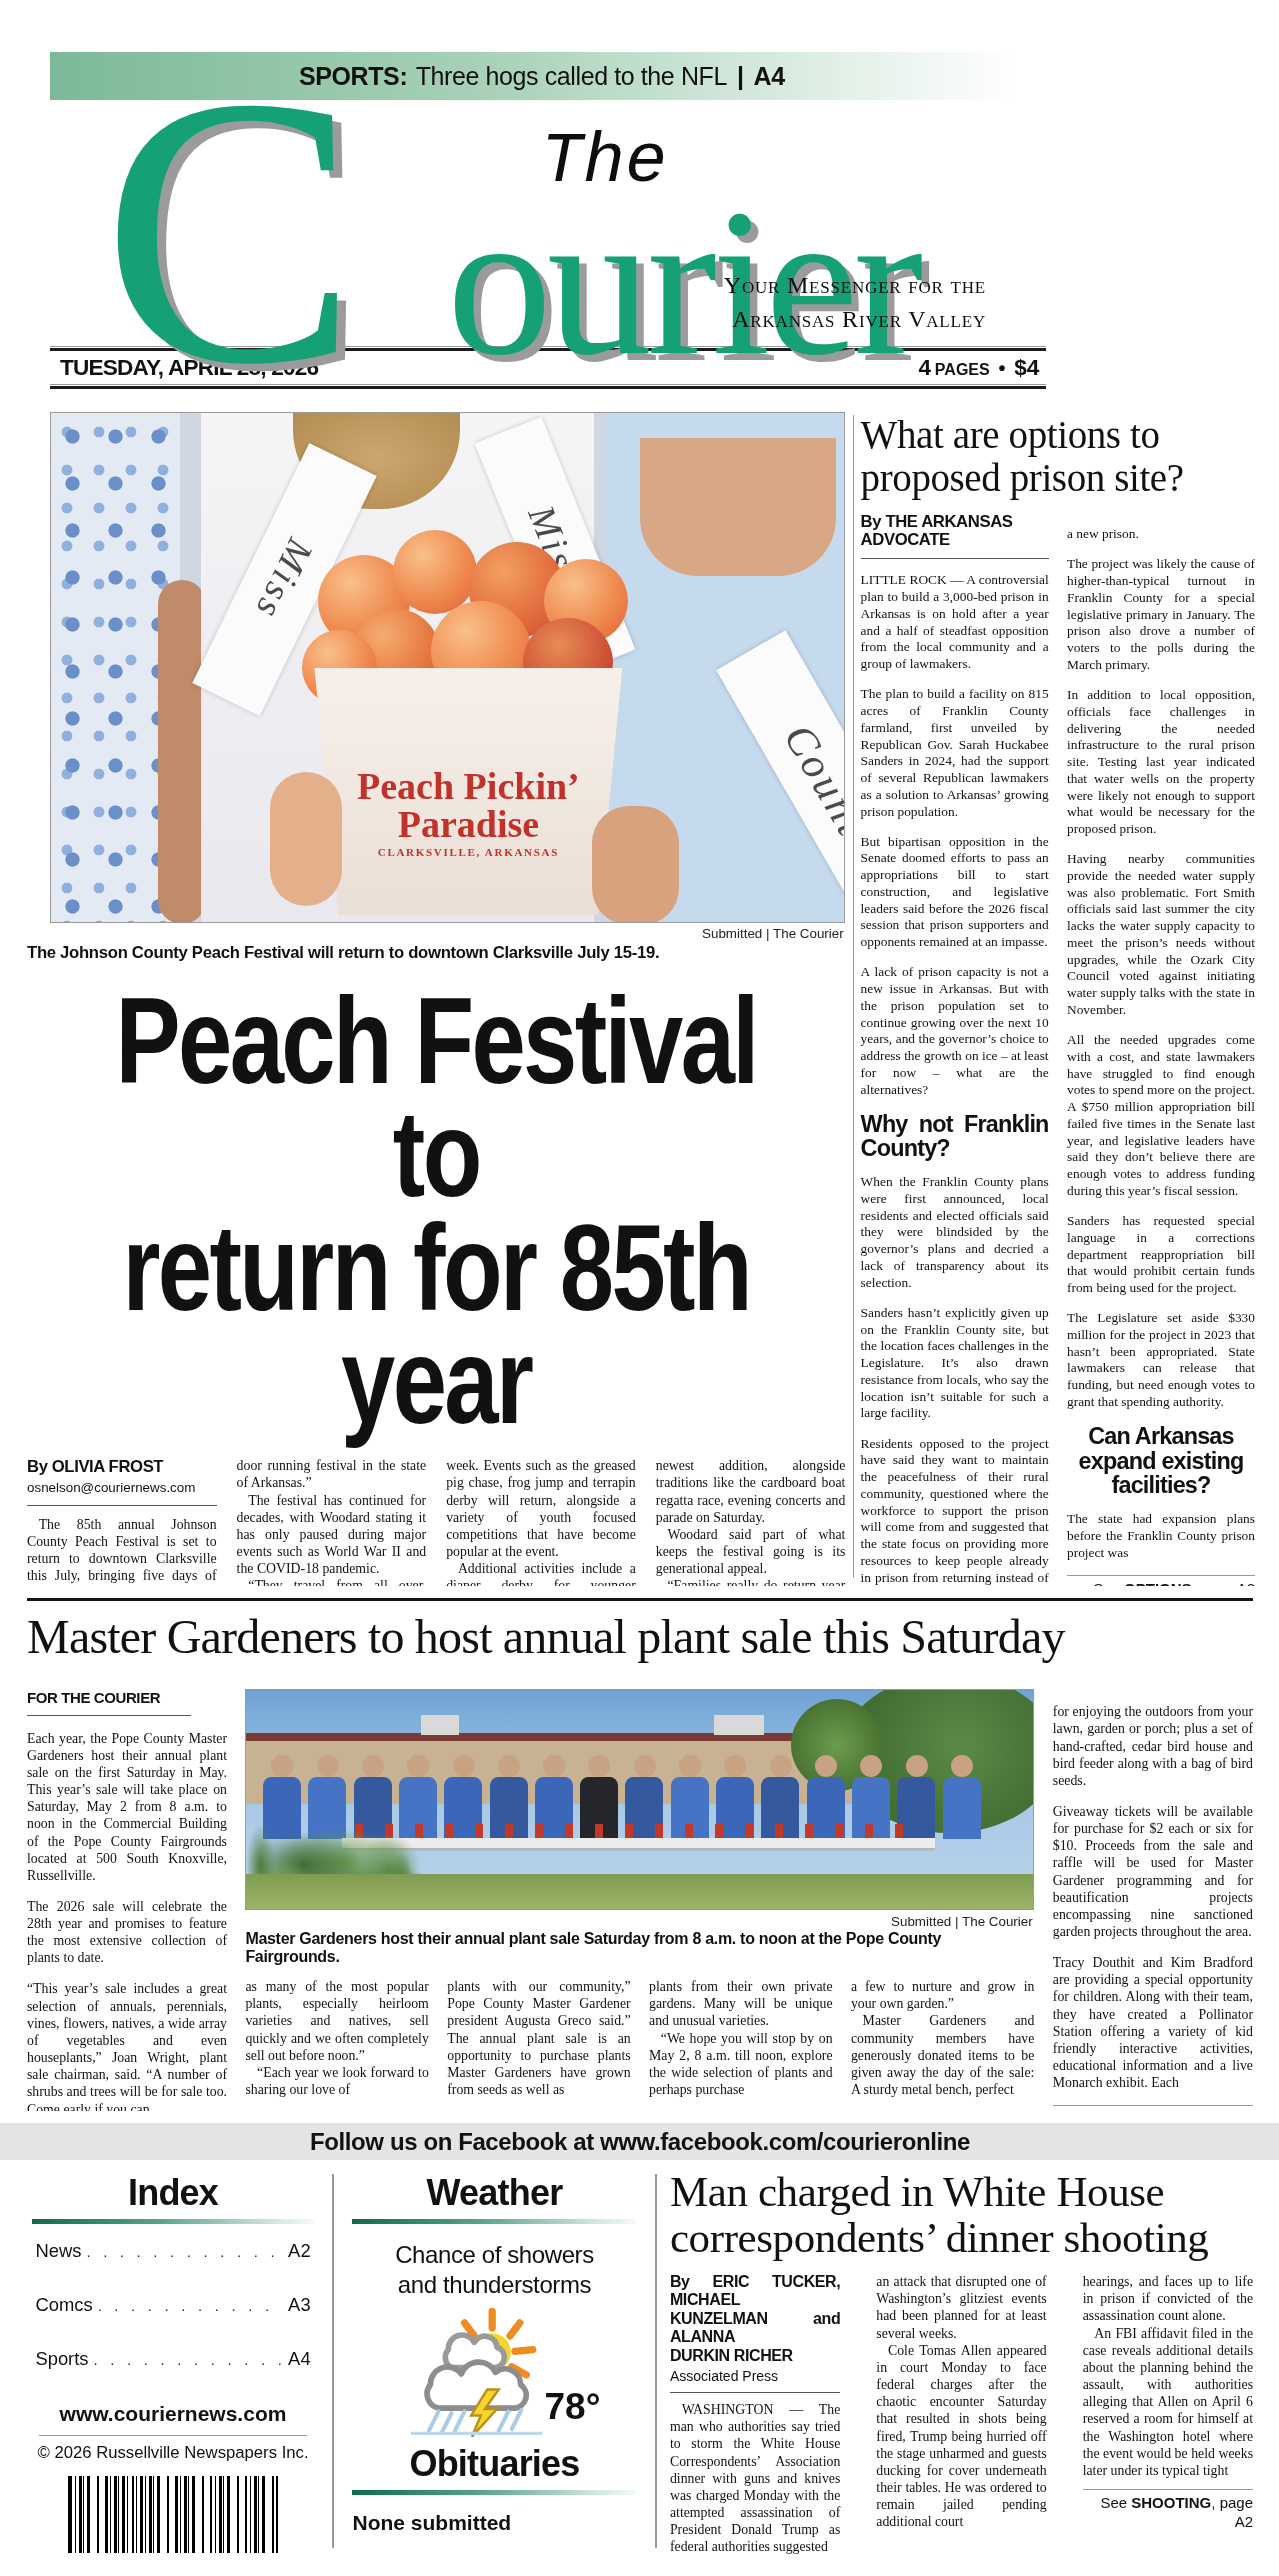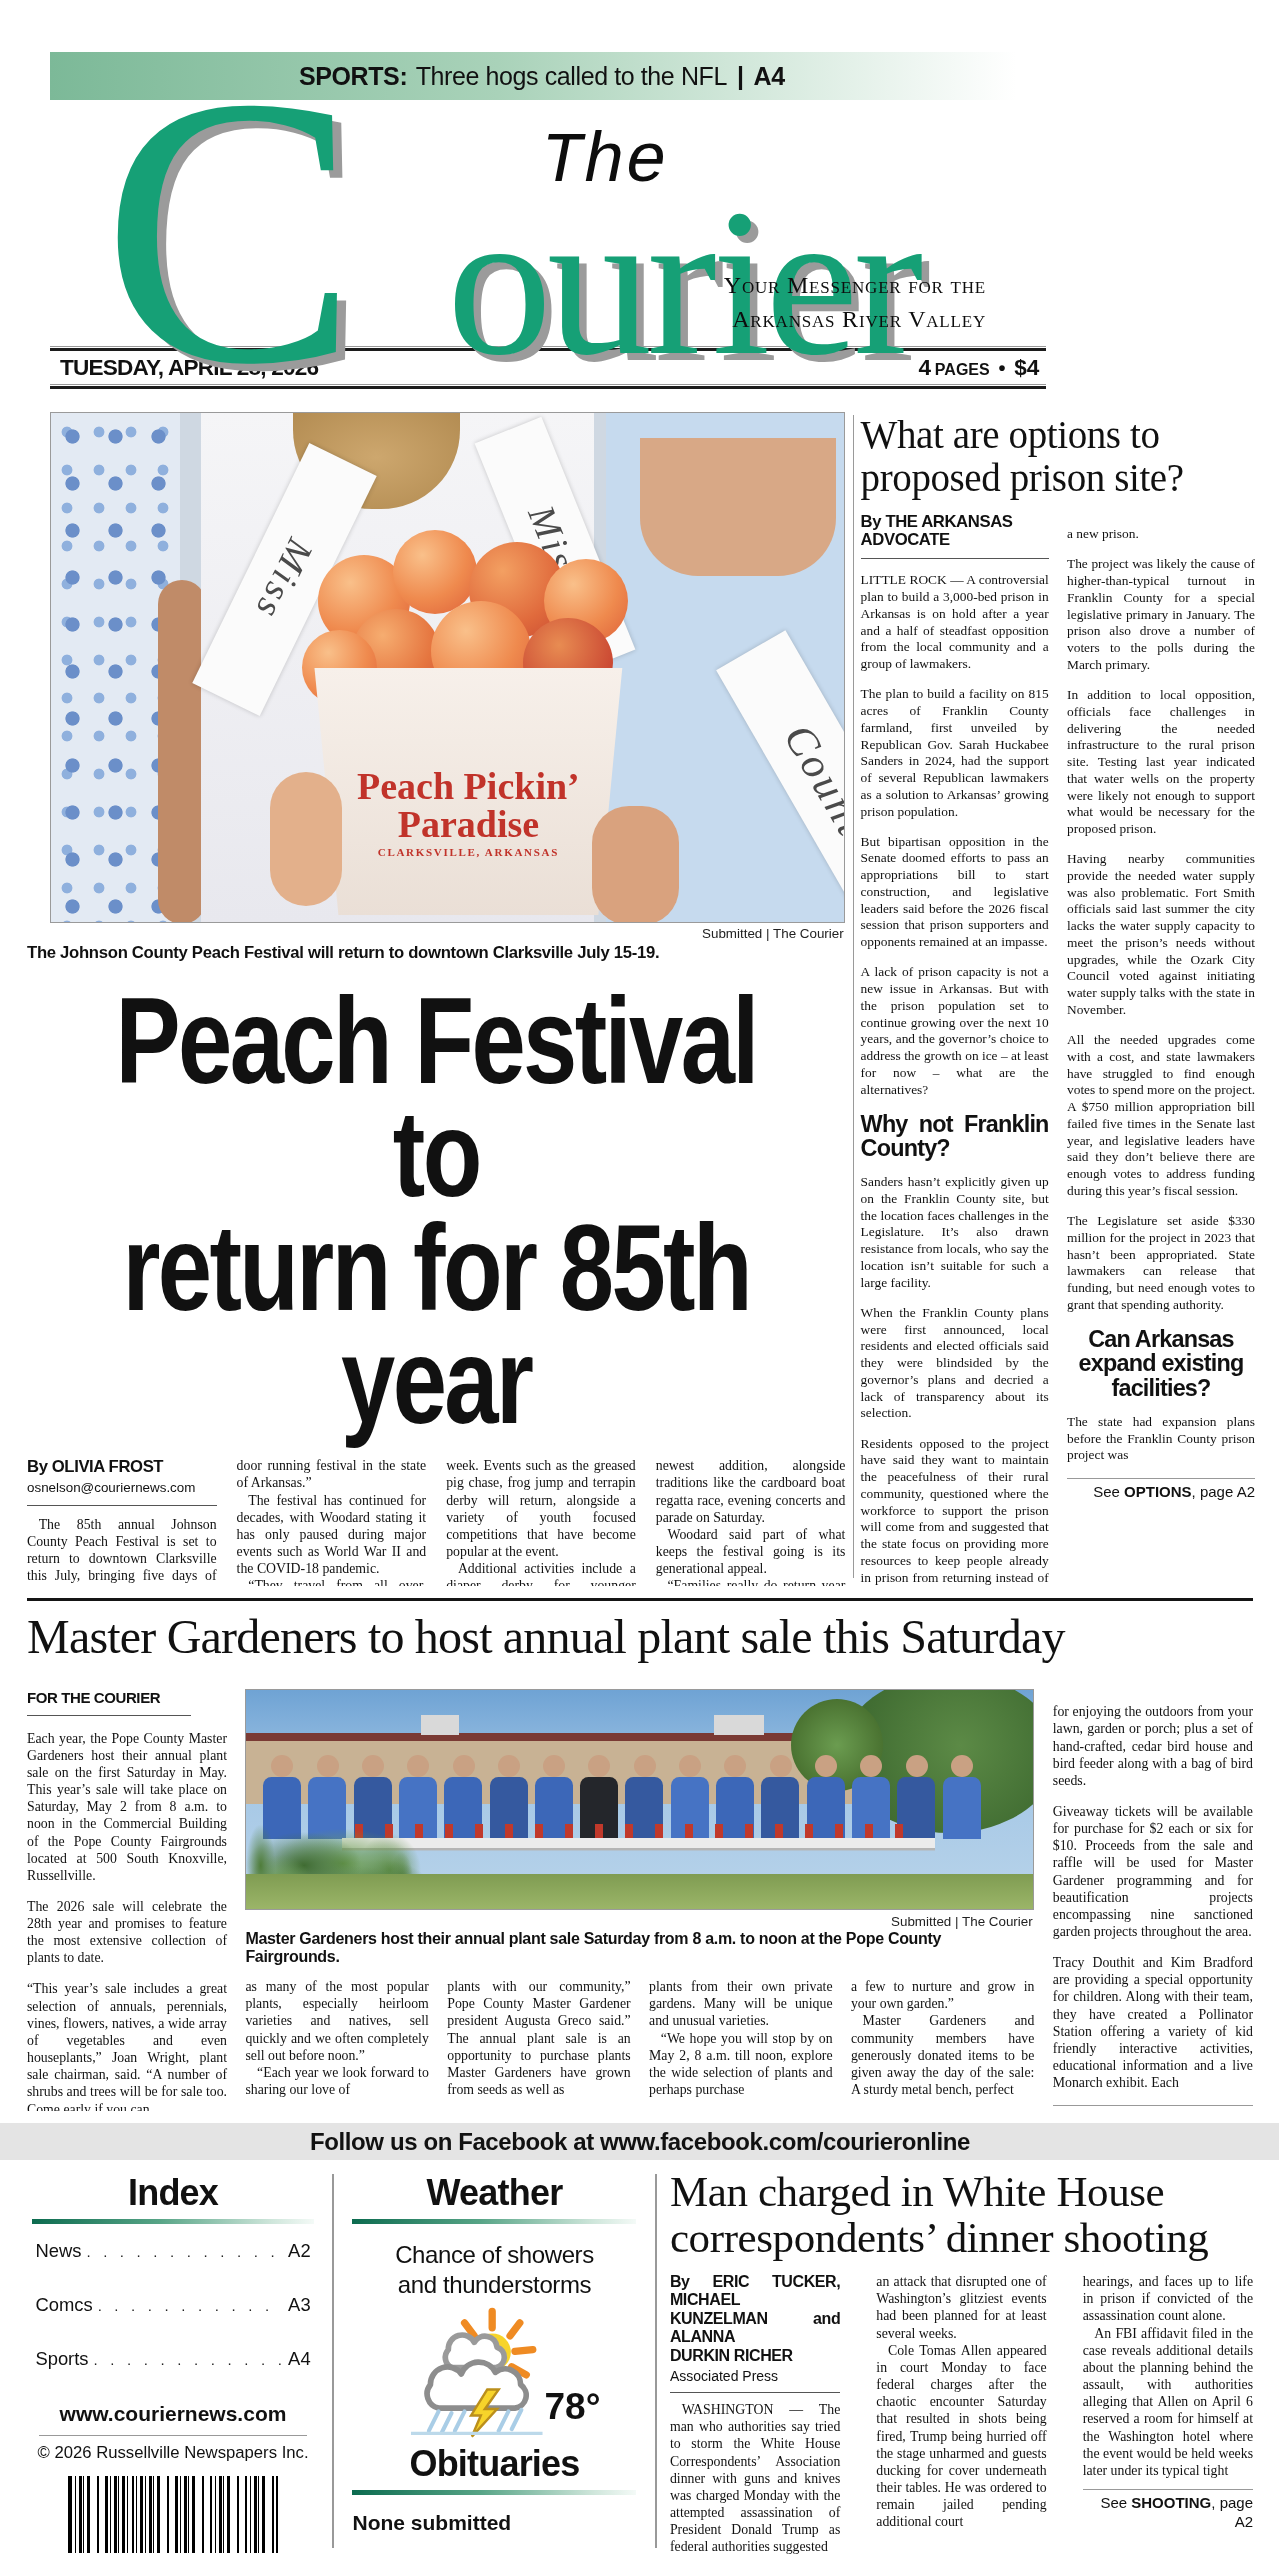--- a/index.html
+++ b/index.html
@@ -305,32 +305,33 @@
             <div>ADVOCATE</div>
           </div>
           <div>
               <p>LITTLE ROCK — A controversial plan to build a 3,000-bed prison in Arkansas is on hold after a year and a half of steadfast opposition from the local community and a group of lawmakers.</p>
               <p>The plan to build a facility on 815 acres of Franklin County farmland, first unveiled by Republican Gov. Sarah Huckabee Sanders in 2024, had the support of several Republican lawmakers as a solution to Arkansas’ growing prison population.</p>
               <p>But bipartisan opposition in the Senate doomed efforts to pass an appropriations bill to start construction, and legislative leaders said before the 2026 fiscal session that prison supporters and opponents remained at an impasse.</p>
               <p>A lack of prison capacity is not a new issue in Arkansas. But with the prison population set to continue growing over the next 10 years, and the governor’s choice to address the growth on ice – at least for now – what are the alternatives?</p>
             </div>
           <h4 class="subhead">Why not Franklin County?</h4>
           <div>
+              <p>When the Franklin County plans were first announced, local residents and elected officials said they were blindsided by the governor’s plans and decried a lack of transparency about its selection.</p>
               <p>Sanders hasn’t explicitly given up on the Franklin County site, but the location faces challenges in the Legislature. It’s also drawn resistance from locals, who say the location isn’t suitable for such a large facility.</p>
-              <p>When the Franklin County plans were first announced, local residents and elected officials said they were blindsided by the governor’s plans and decried a lack of transparency about its selection.</p>
               <p>Residents opposed to the project have said they want to maintain the peacefulness of their rural community, questioned where the workforce to support the prison will come from and suggested that the state focus on providing more resources to keep people already in prison from returning instead of building</p>
             </div>
         </div>
         <div class="pcol">
           <div>
               <p class="noind">a new prison.</p>
               <p>The project was likely the cause of higher-than-typical turnout in Franklin County for a special legislative primary in January. The prison also drove a number of voters to the polls during the March primary.</p>
               <p>In addition to local opposition, officials face challenges in delivering the needed infrastructure to the rural prison site. Testing last year indicated that water wells on the property were likely not enough to support what would be necessary for the proposed prison.</p>
               <p>Having nearby communities provide the needed water supply was also problematic. Fort Smith officials said last summer the city lacks the water supply capacity to meet the prison’s needs without upgrades, while the Ozark City Council voted against initiating water supply talks with the state in November.</p>
               <p>All the needed upgrades come with a cost, and state lawmakers have struggled to find enough votes to spend more on the project. A $750 million appropriation bill failed five times in the Senate last year, and legislative leaders have said they don’t believe there are enough votes to address funding during this year’s fiscal session.</p>
+              <p>Sanders has requested special language in a corrections department reappropriation bill that would prohibit certain funds from being used for the project.</p>
               <p>The Legislature set aside $330 million for the project in 2023 that hasn’t been appropriated. State lawmakers can release that funding, but need enough votes to grant that spending authority.</p>
             </div>
           <h4 class="subhead center">Can Arkansas expand existing facilities?</h4>
           <div>
               <p>The state had expansion plans before the Franklin County prison project was</p>
             </div>
           <div class="jump">
             <span>See </span><b>OPTIONS</b><span>, page A2</span>
           </div>
         </div>

